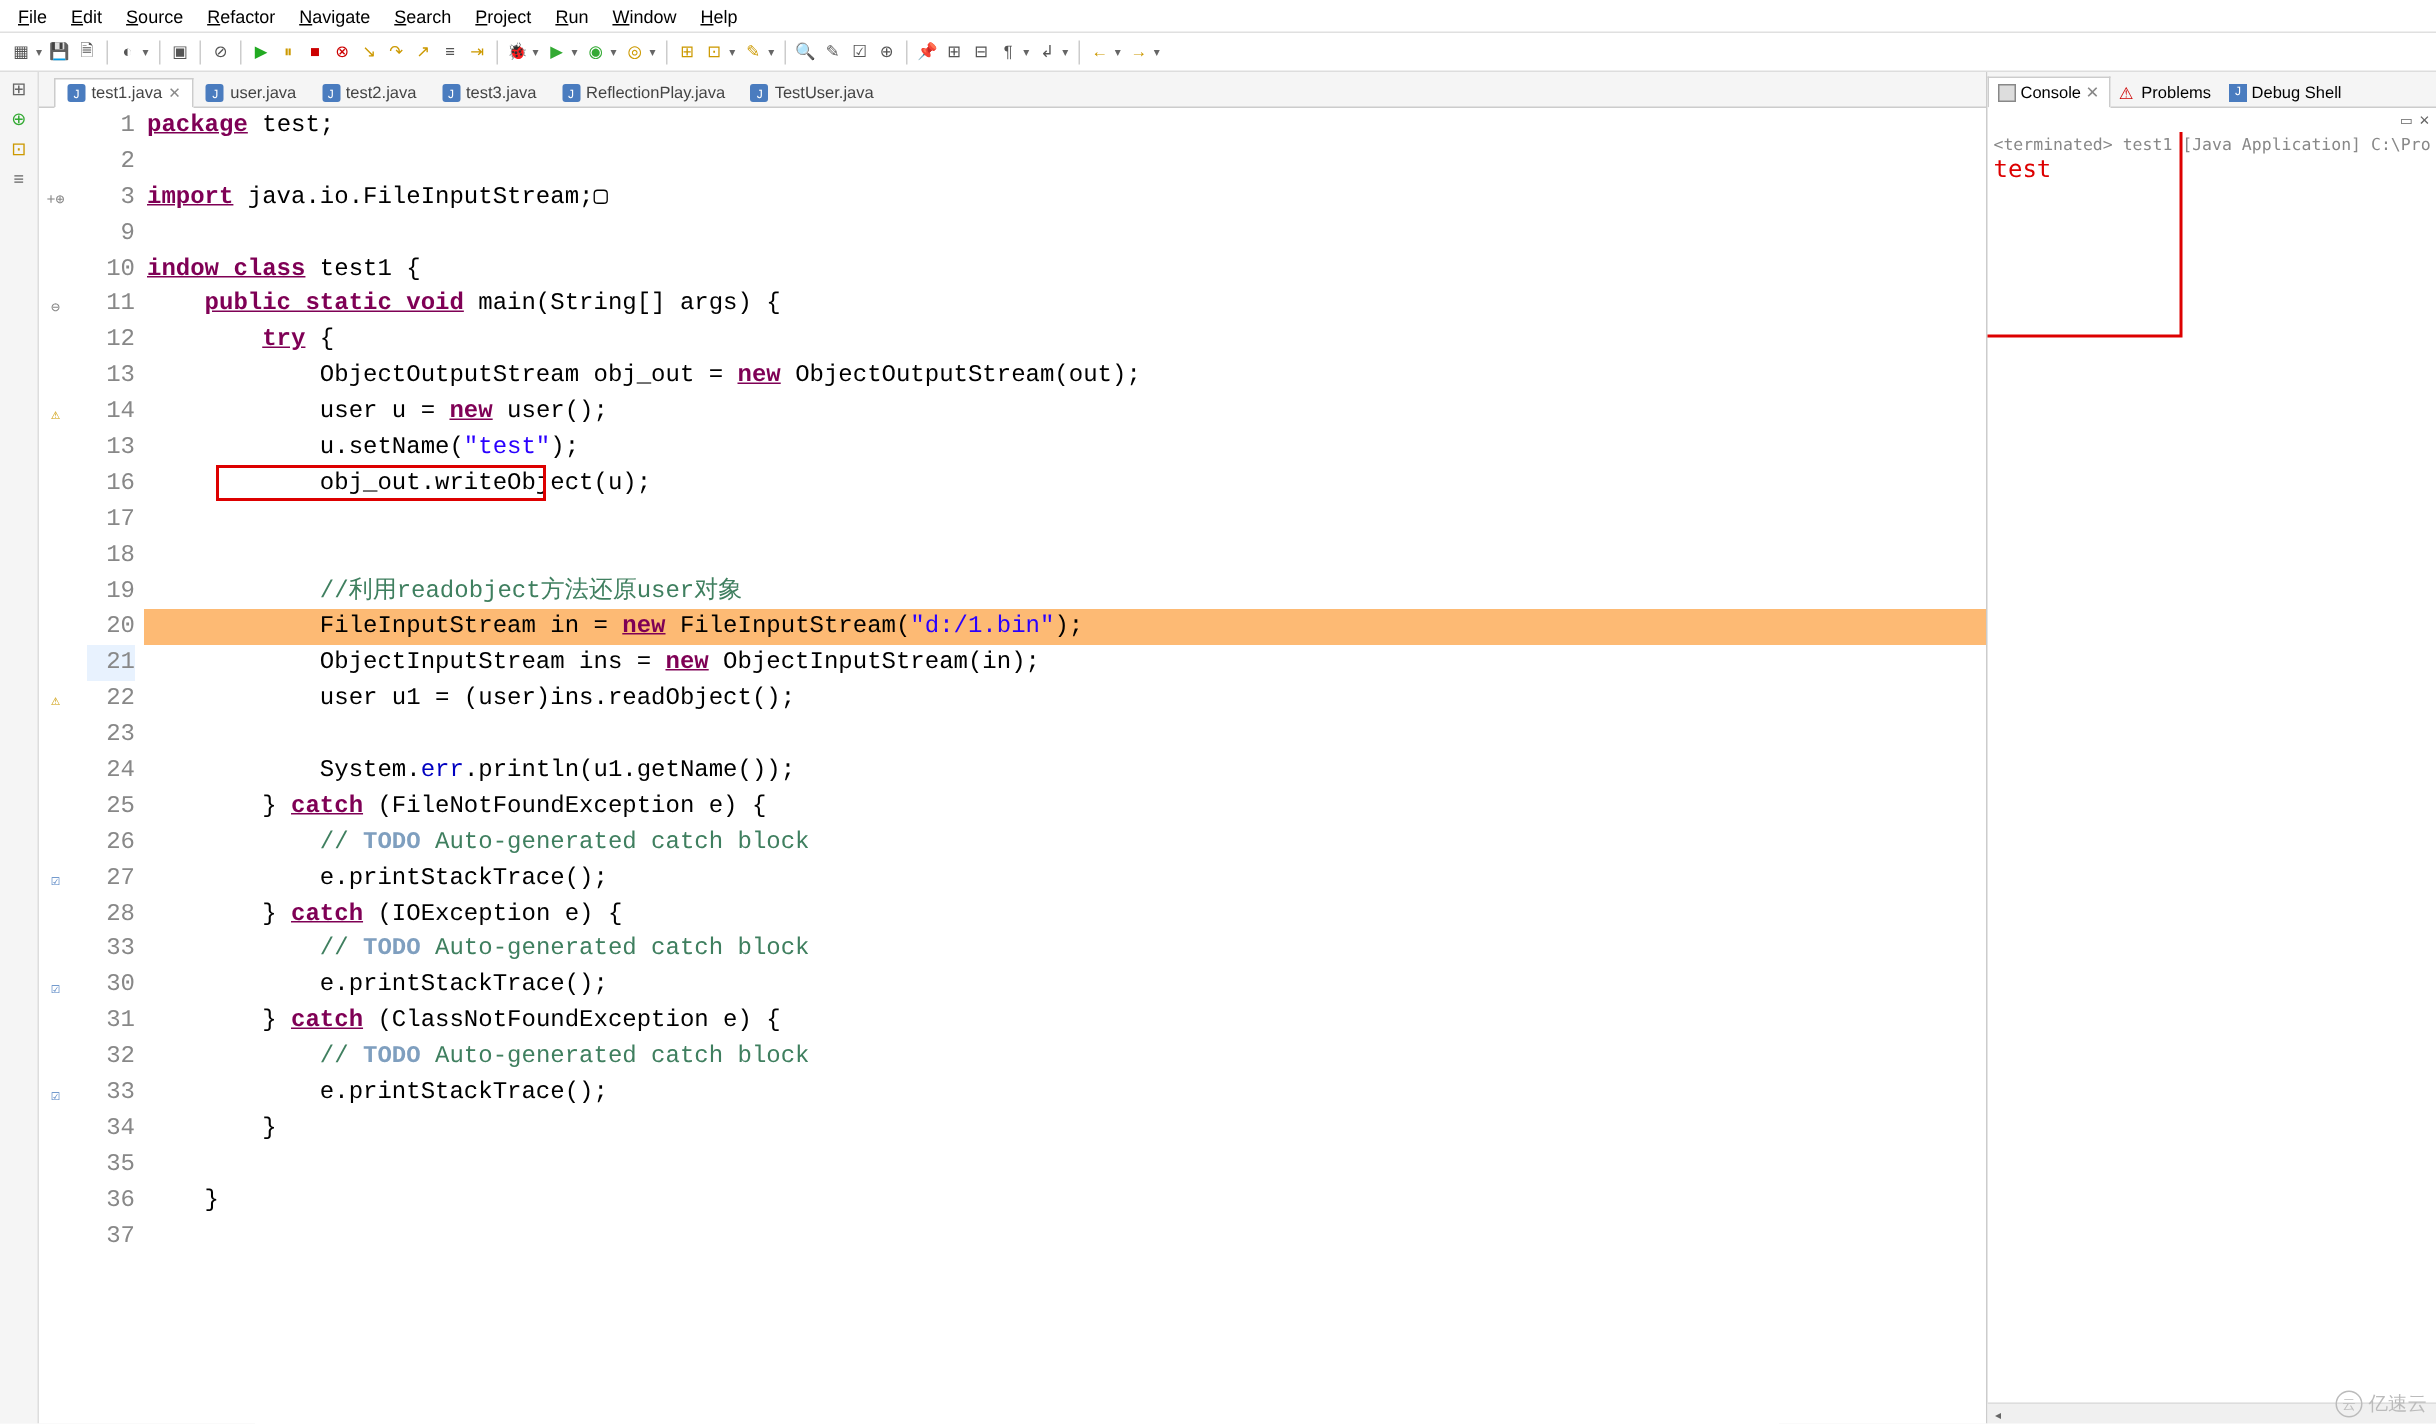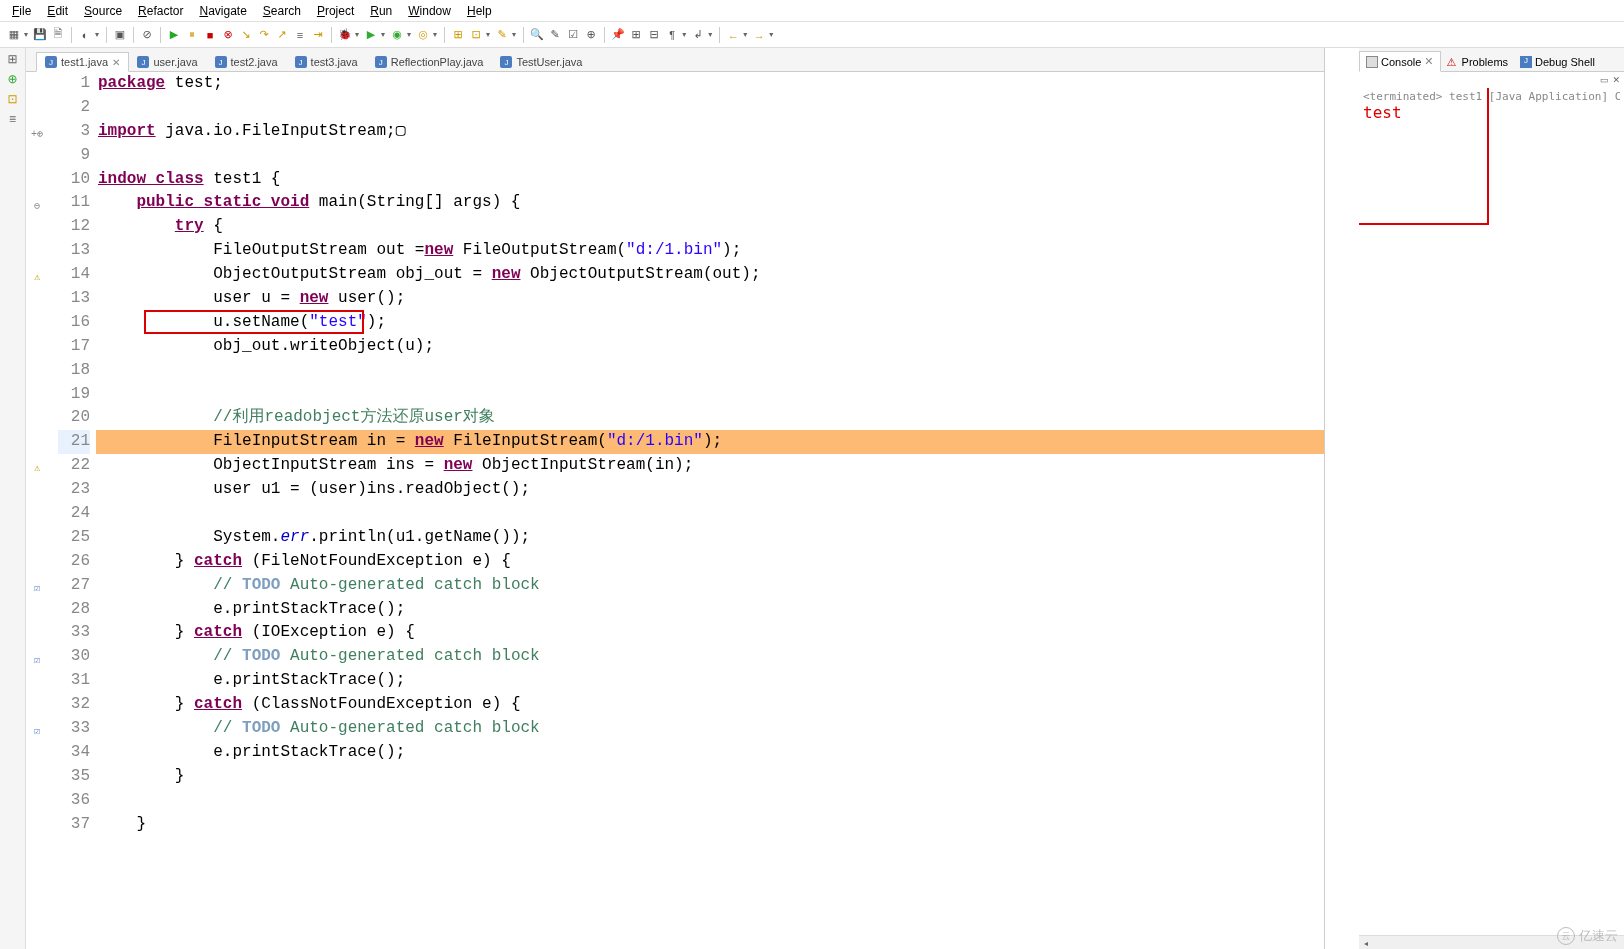--- a/index.html
+++ b/index.html
@@ -139,33 +139,32 @@
 .codeline {
   height: 23.9px;
   white-space: pre;
   padding-left: 2px;
 }
 .hl-line { background: #fdba74; }
 .kwd { color: #7f0055; font-weight: bold; text-decoration: underline; }
 .str { color: #2a00ff; }
 .com { color: #3f7f5f; }
 .todo { color: #7f9fbf; font-weight: bold; }
-.field { color: #0000c0; font-style: italic; }
+.field { color: #0000c0; }
 .redbox {
   position: absolute;
   border: 2px solid #d00;
   pointer-events: none;
 }
 .rightpanel {
   width: 300px;
   border-left: 1px solid #ccc;
   display: flex;
   flex-direction: column;
   background: #fff;
-  padding-left: 34px;
 }
 .rp-tabs {
   height: 24px;
   display: flex;
   align-items: flex-end;
   background: #f5f5f5;
   border-bottom: 1px solid #ccc;
 }
 .rp-tab {
   display: flex;
@@ -386,21 +385,20 @@
           <div class="ln">37</div>
         </div>
       <div class="code" id="code">
           <div class="codeline"><span class="kwd">package</span><span> test;</span></div>
           <div class="codeline"><span></span></div>
           <div class="codeline"><span class="kwd">import</span><span> java.io.FileInputStream;▢</span></div>
           <div class="codeline"><span></span></div>
           <div class="codeline"><span class="kwd">indow class</span><span> test1 {</span></div>
           <div class="codeline"><span>    </span><span class="kwd">public static void</span><span> main(String[] args) {</span></div>
           <div class="codeline"><span>        </span><span class="kwd">try</span><span> {</span></div>
-          <div class="codeline"><span>            FileOutputStream out =</span><span class="kwd">new</span><span> FileOutputStream(</span><span class="str">"d:/1.bin"</span><span>);</span></div>
           <div class="codeline"><span>            ObjectOutputStream obj_out = </span><span class="kwd">new</span><span> ObjectOutputStream(out);</span></div>
           <div class="codeline"><span>            user u = </span><span class="kwd">new</span><span> user();</span></div>
           <div class="codeline"><span>            u.setName(</span><span class="str">"test"</span><span>);</span></div>
           <div class="redbox" style="top: 238px; left: 48px; width: 220px; height: 24px;"></div>
           <div class="codeline"><span>            obj_out.writeObject(u);</span></div>
           <div class="codeline"><span></span></div>
           <div class="codeline"><span></span></div>
           <div class="codeline"><span>            </span><span class="com">//利用readobject方法还原user对象</span></div>
           <div class="codeline hl-line"><span>            FileInputStream in = </span><span class="kwd">new</span><span> FileInputStream(</span><span class="str">"d:/1.bin"</span><span>);</span></div>
           <div class="codeline"><span>            ObjectInputStream ins = </span><span class="kwd">new</span><span> ObjectInputStream(in);</span></div>

